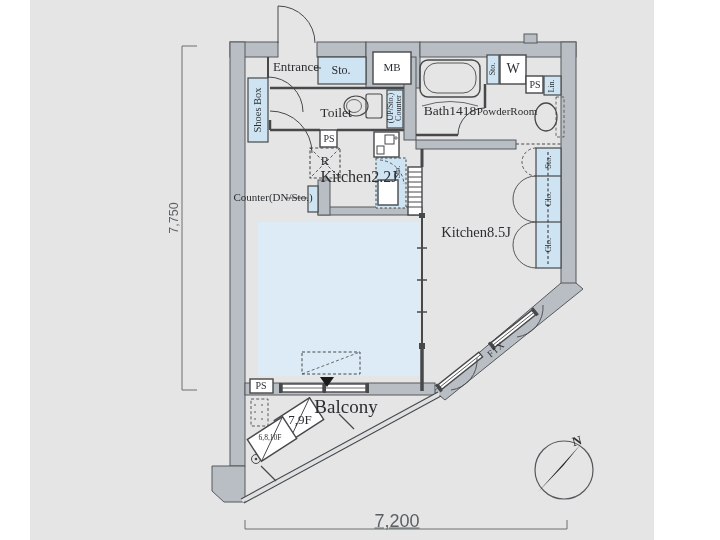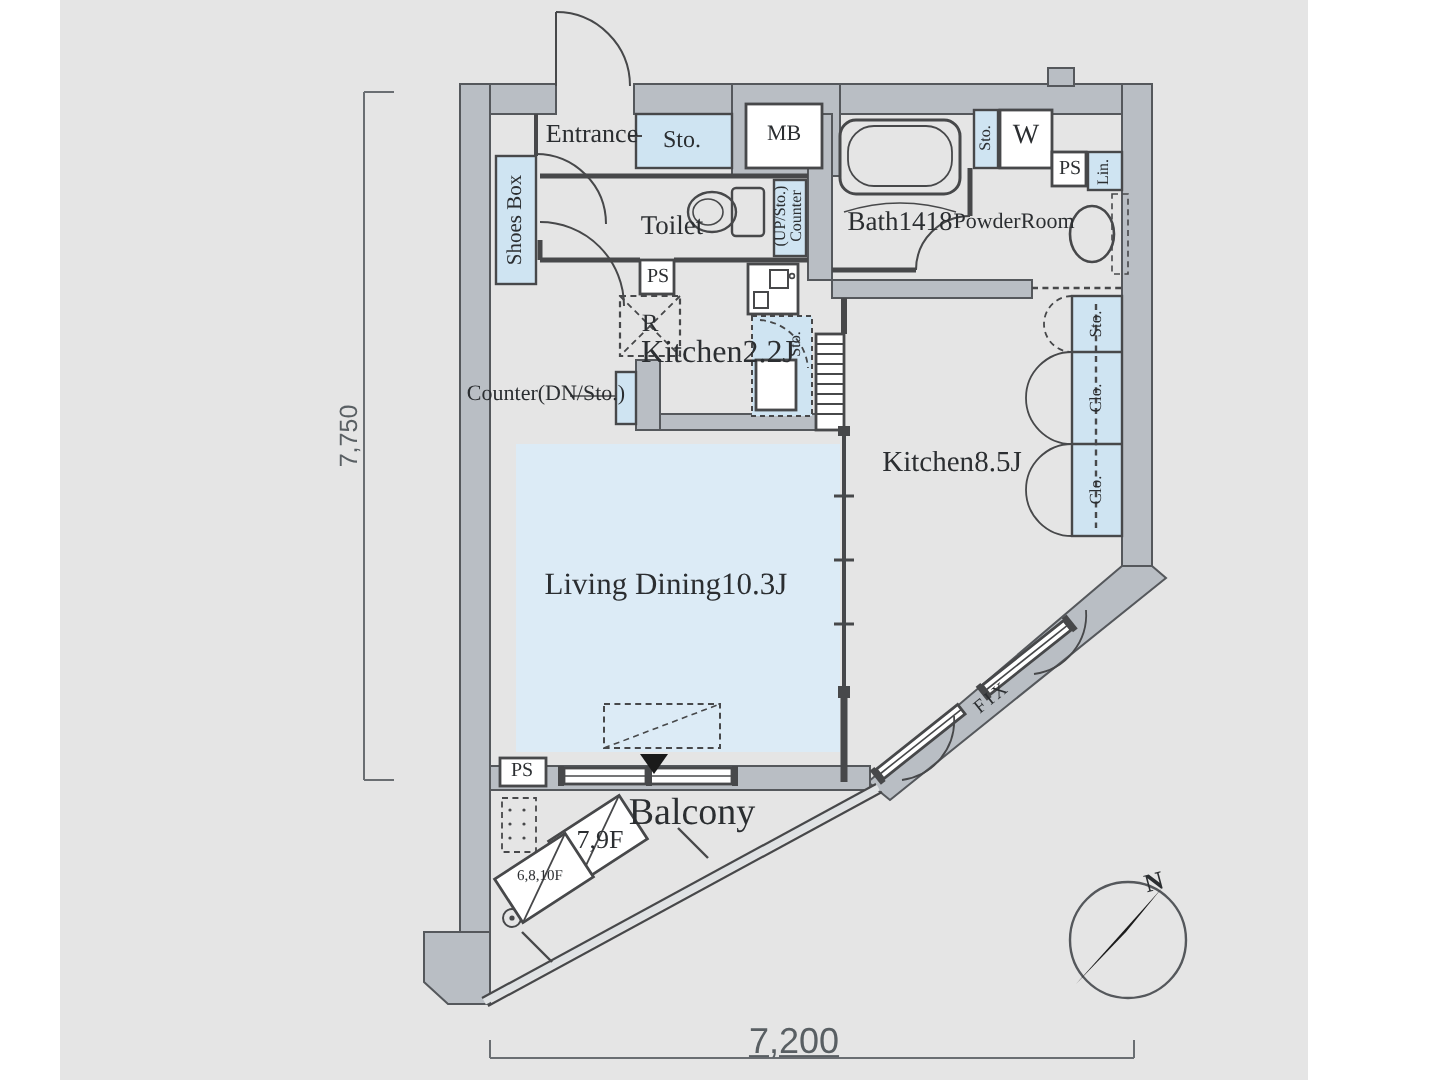--- a/index.html
+++ b/index.html
@@ -242,24 +242,20 @@
   <span>Counter</span>
   <span>(DN/Sto.)</span>
 </div>
 <div class="lbl two" style="left:446px;top:232px;font-size:14.5px;line-height:25px;">
   <span>Kitchen</span>
   <span>8.5J</span>
 </div>
 <div class="lbl rot" style="left:518px;top:162px;font-size:8.5px;">Sto.</div>
 <div class="lbl rot" style="left:518px;top:199px;font-size:8.5px;">Clo.</div>
 <div class="lbl rot" style="left:518px;top:245px;font-size:8.5px;">Clo.</div>
-<div class="lbl two" style="left:303px;top:293px;font-size:15.5px;line-height:20px;">
-  <span>Living Dining</span>
-  <span>10.3J</span>
-</div>
 <div class="lbl" style="left:231px;top:386px;font-size:10px;">PS</div>
 <div class="lbl" style="left:316px;top:407px;font-size:19px;">Balcony</div>
 <div class="lbl" style="left:270px;top:420px;font-size:13px;">7,9F</div>
 <div class="lbl" style="left:240px;top:438px;font-size:7.5px;">6,8,10F</div>
 <div class="lbl" style="left:467px;top:350px;font-size:9.5px;letter-spacing:1.5px;transform:translate(-50%,-50%) rotate(-38.5deg);">FIX</div>
 <div class="lbl" style="left:547px;top:441px;font-size:13px;font-weight:bold;transform:translate(-50%,-50%) rotate(-15deg);">N</div>
 <div class="lbl rot sans" style="left:145px;top:218px;font-size:12.5px;">7,750</div>
 <div class="lbl sans" style="left:367px;top:521px;font-size:18px;text-decoration:underline;">7,200</div>
 
 </div>

